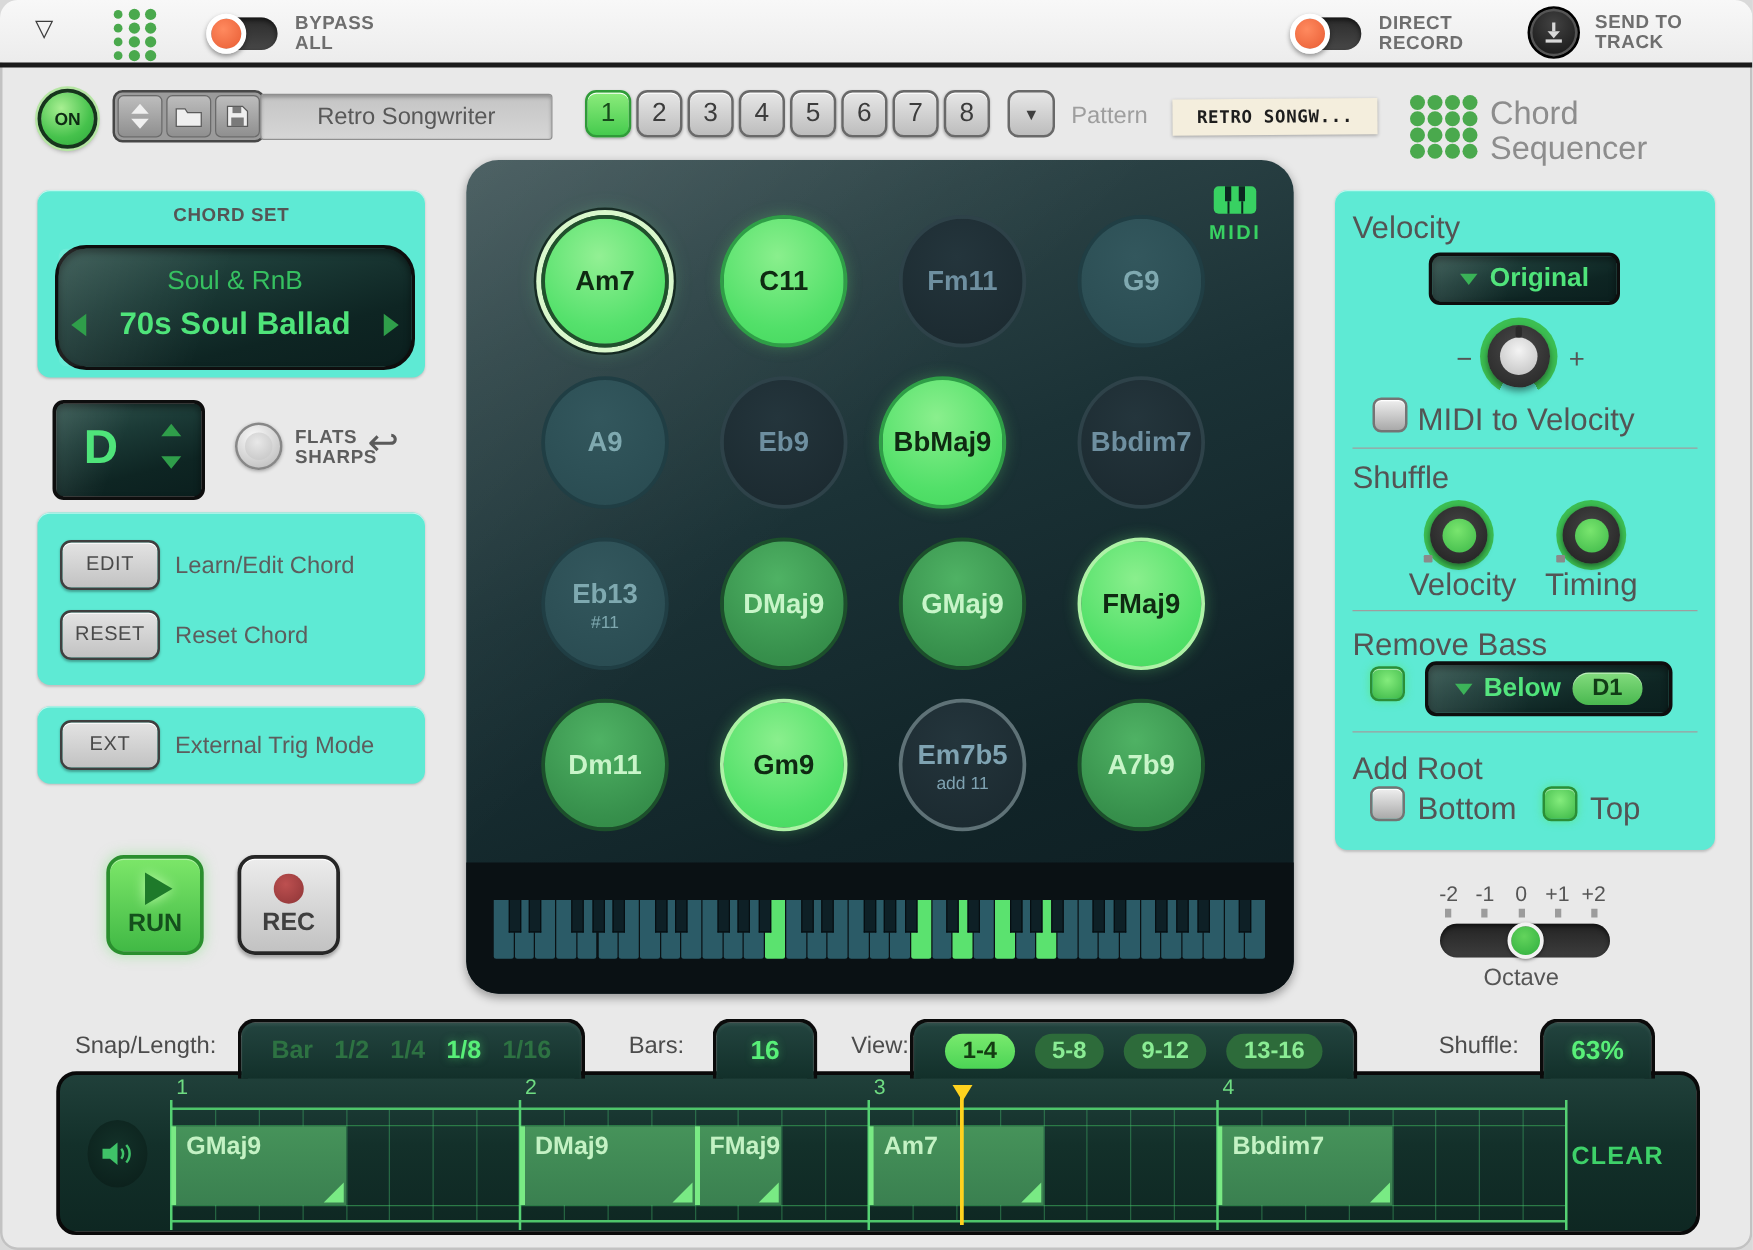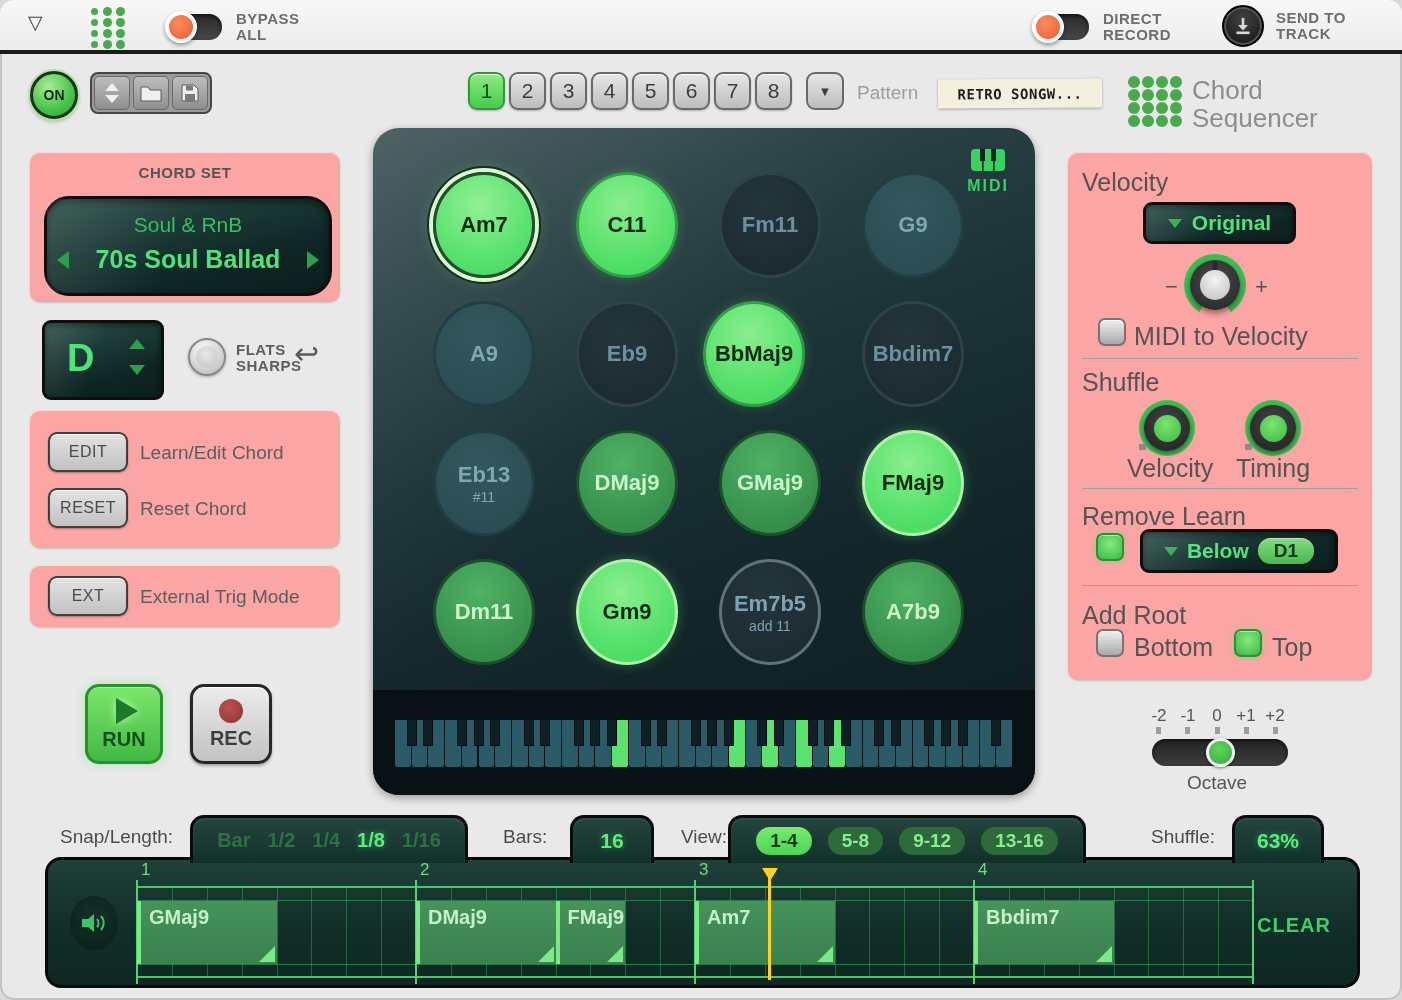--- a/index.html
+++ b/index.html
@@ -29,21 +29,21 @@
   .pat-btn{width:37px;height:38px;border-radius:9px;background:linear-gradient(180deg,#e7e7e7,#bdbdbd);border:2px solid #696969;box-shadow:inset 0 1px 0 #fff,0 1px 2px rgba(0,0,0,.25);font-size:21px;color:#3c3c3c;display:flex;align-items:center;justify-content:center;box-sizing:border-box;}
   .pat-btn.sel{background:linear-gradient(180deg,#8cec7c,#46cb4e);border-color:#2f9b38;color:#174a1b;}
   .pat-drop{position:absolute;left:806px;top:72px;width:38px;height:38px;border-radius:9px;background:linear-gradient(180deg,#e7e7e7,#bdbdbd);border:2px solid #696969;display:flex;align-items:center;justify-content:center;color:#3f3f3f;font-size:13px;box-sizing:border-box;}
   .pattern-label{position:absolute;left:857px;top:82px;font-size:19px;color:#9e9e9e;}
   .tape{position:absolute;left:938px;top:79px;width:164px;height:29px;background:#f4eedd;box-shadow:0 1px 3px rgba(0,0,0,.3);transform:rotate(-.4deg);display:flex;align-items:center;justify-content:center;font-family:"DejaVu Sans Mono",monospace;font-weight:bold;font-size:14px;letter-spacing:.5px;color:#1d1d1d;}
   .cs-logo-dots{position:absolute;left:1128px;top:76px;display:grid;grid-template-columns:repeat(4,13px);grid-gap:1px;}
   .cs-logo-dots i{width:12px;height:12px;border-radius:50%;background:#4aa94d;display:block;}
   .cs-logo-text{position:absolute;left:1192px;top:76px;font-size:26px;line-height:28px;color:#8d8d8d;}
 
   
-  .panel{position:absolute;background:#fca5a5;border-radius:10px;box-shadow:0 1px 2px rgba(0,0,0,.18),inset 0 1px 0 rgba(255,255,255,.6);}
+  .panel{position:absolute;background:#5eead4;border-radius:10px;box-shadow:0 1px 2px rgba(0,0,0,.18),inset 0 1px 0 rgba(255,255,255,.6);}
   .display{background:linear-gradient(165deg,#2f524c 0%,#1b3a36 35%,#0e2523 70%,#0b1f1e 100%);border:3px solid #0e0e0e;border-radius:9px;box-shadow:inset 0 3px 6px rgba(0,0,0,.45);position:absolute;}
   .display::before{content:'';position:absolute;inset:0;background:linear-gradient(110deg,rgba(255,255,255,.10),rgba(255,255,255,0) 45%);border-radius:6px;pointer-events:none;}
   .gtri-l{width:0;height:0;border-top:9px solid transparent;border-bottom:9px solid transparent;border-right:12px solid #2f9e4a;}
   .gtri-r{width:0;height:0;border-top:9px solid transparent;border-bottom:9px solid transparent;border-left:12px solid #2f9e4a;}
   .gtri-u{width:0;height:0;border-left:8px solid transparent;border-right:8px solid transparent;border-bottom:10px solid #2f9e4a;}
   .gtri-d{width:0;height:0;border-left:8px solid transparent;border-right:8px solid transparent;border-top:10px solid #2f9e4a;}
   .small-btn{width:80px;height:40px;border-radius:9px;background:linear-gradient(180deg,#e3e3e3,#c2c2c2);border:2px solid #3f3f3f;box-shadow:inset 0 1px 0 #fff,0 1px 2px rgba(0,0,0,.3);font-size:16px;color:#4a4a4a;display:flex;align-items:center;justify-content:center;letter-spacing:.5px;box-sizing:border-box;position:absolute;}
   .side-label{position:absolute;font-size:19px;color:#5d5d5d;}
   .checkbox{position:absolute;width:28px;height:28px;border-radius:7px;box-sizing:border-box;}
   .checkbox.off{background:linear-gradient(180deg,#efefef,#a9a9a9);border:2px solid #747474;box-shadow:inset 0 1px 0 #fff;}
@@ -197,20 +197,21 @@
       </svg>
     </div>
     <div class="pg-btn">
       <svg width="20" height="20" viewBox="0 0 20 20">
         <path d="M2 2h12l4 4v12H2z" fill="#efefef" stroke="#5a5a5a" stroke-width="1"></path>
         <rect x="6" y="2.5" width="7" height="5" fill="#7a7a7a"></rect>
         <rect x="5" y="11" width="10" height="7" fill="#7a7a7a"></rect>
       </svg>
     </div>
   </div>
+  <div class="preset-name">Retro Songwriter</div>
   <div class="pattern-btns">
       <div class="pat-btn sel">1</div>
       <div class="pat-btn">2</div>
       <div class="pat-btn">3</div>
       <div class="pat-btn">4</div>
       <div class="pat-btn">5</div>
       <div class="pat-btn">6</div>
       <div class="pat-btn">7</div>
       <div class="pat-btn">8</div>
     </div>
@@ -439,21 +440,21 @@
     </div>
     <div class="knob-h" style="left:177px;top:248px;">
       <div class="kh-body">
           <div class="kh-cap"></div>
         </div>
     </div>
     <div class="rp-title" style="left:59px;top:302px;width:80px;text-align:center;">Velocity</div>
     <div class="rp-title" style="left:165px;top:302px;width:80px;text-align:center;">Timing</div>
 
     <div class="divider" style="top:336px;"></div>
-    <div class="rp-title" style="left:14px;top:350px;">Remove Learn</div>
+    <div class="rp-title" style="left:14px;top:350px;">Remove Bass</div>
     <div class="checkbox on" style="left:28px;top:381px;"></div>
     <div class="display" style="left:72px;top:377px;width:192px;height:38px;display:flex;align-items:center;justify-content:center;gap:9px;">
       <span class="drop-tri"></span>
       <span class="drop-text">Below</span>
       <span class="note-pill">D1</span>
     </div>
 
     <div class="divider" style="top:433px;"></div>
     <div class="rp-title" style="left:14px;top:449px;">Add Root</div>
     <div class="checkbox off" style="left:28px;top:477px;"></div>

